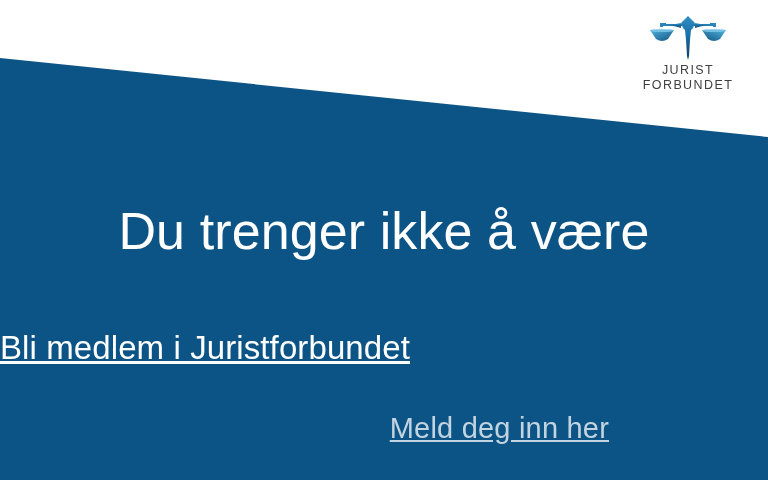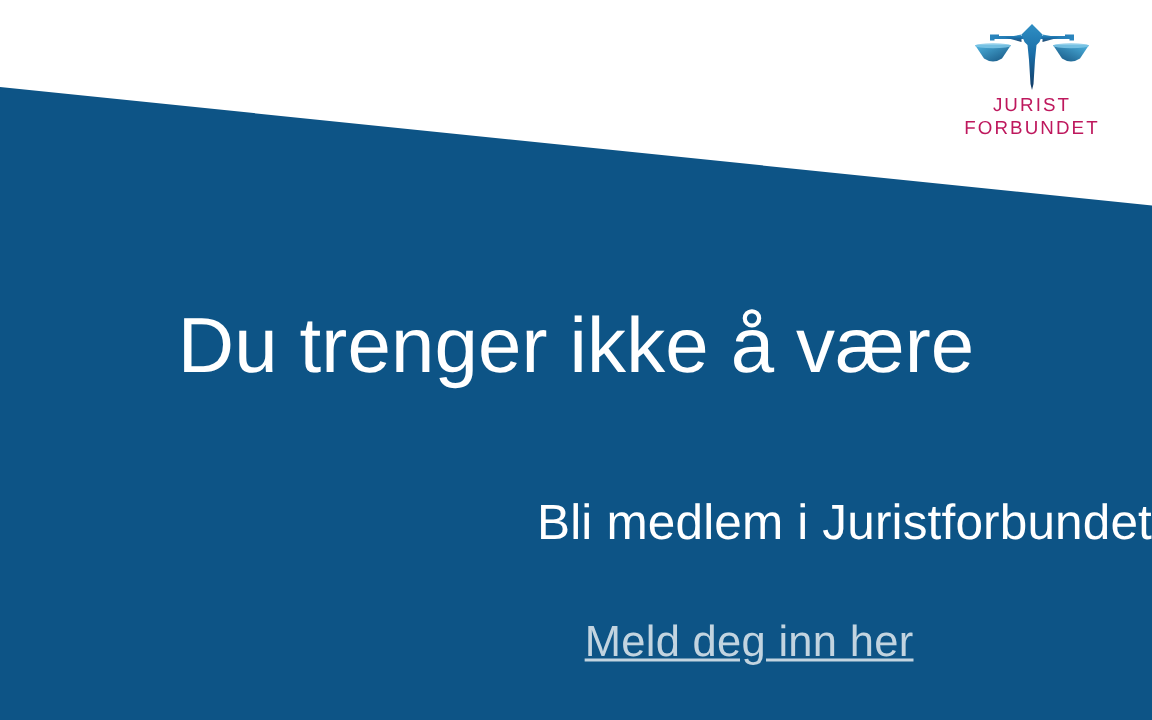--- a/index.html
+++ b/index.html
@@ -36,21 +36,21 @@
     height: 88px;
     text-align: center;
   }
   .logo-mark {
     display: block;
     width: 96px;
     height: 48px;
   }
   .logo-wordmark {
     margin-top: 3px;
-    color: #be185d;
+    color: #404040;
     font-size: 12.5px;
     line-height: 15px;
     letter-spacing: 1.4px;
     font-weight: 400;
     white-space: nowrap;
   }
   .logo-wordmark .line2 {
     display: block;
     text-align: center;
   }
@@ -79,27 +79,28 @@
   }
   .headline .hl-line {
     display: block;
   }
 
   .subtitle {
     position: absolute;
     left: 0;
     top: 327px;
     width: 768px;
-    text-align: right;
+    text-align: left;
     color: #ffffff;
     font-size: 33px;
     line-height: 42px;
     font-weight: 400;
     letter-spacing: 0.1px;
     white-space: nowrap;
+    text-decoration: underline;
   }
 
   .cta {
     position: absolute;
     right: 103px;
     top: 411px;
     color: #c2d4e0;
     font-size: 29px;
     line-height: 34px;
     font-weight: 400;

